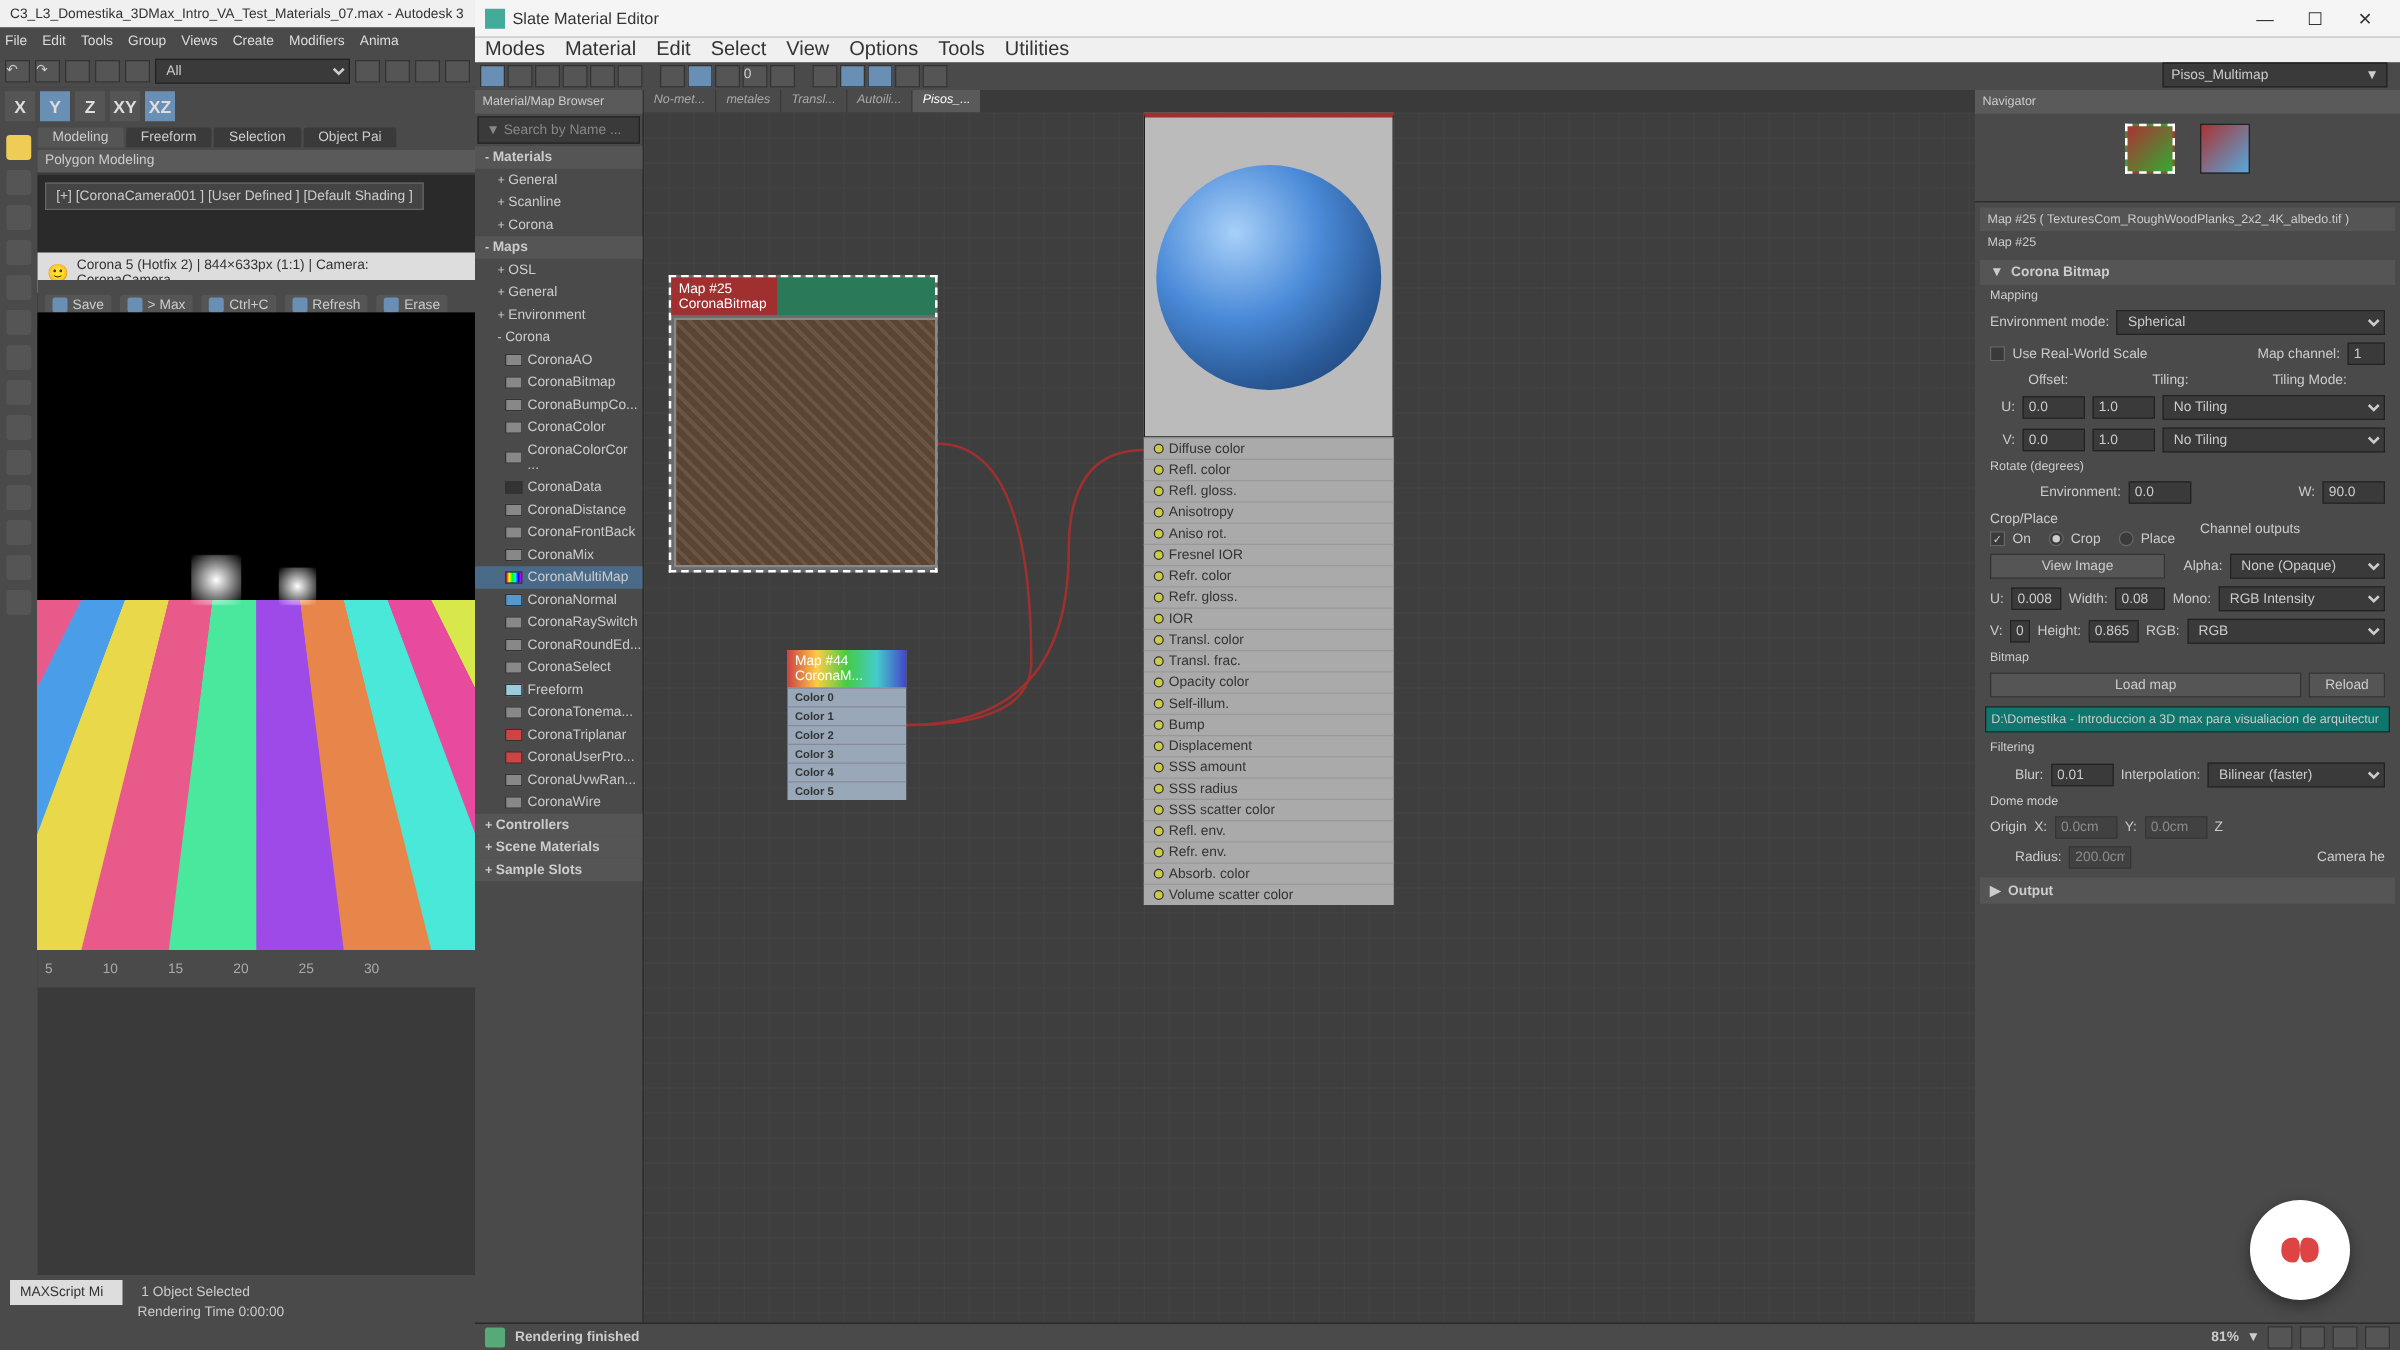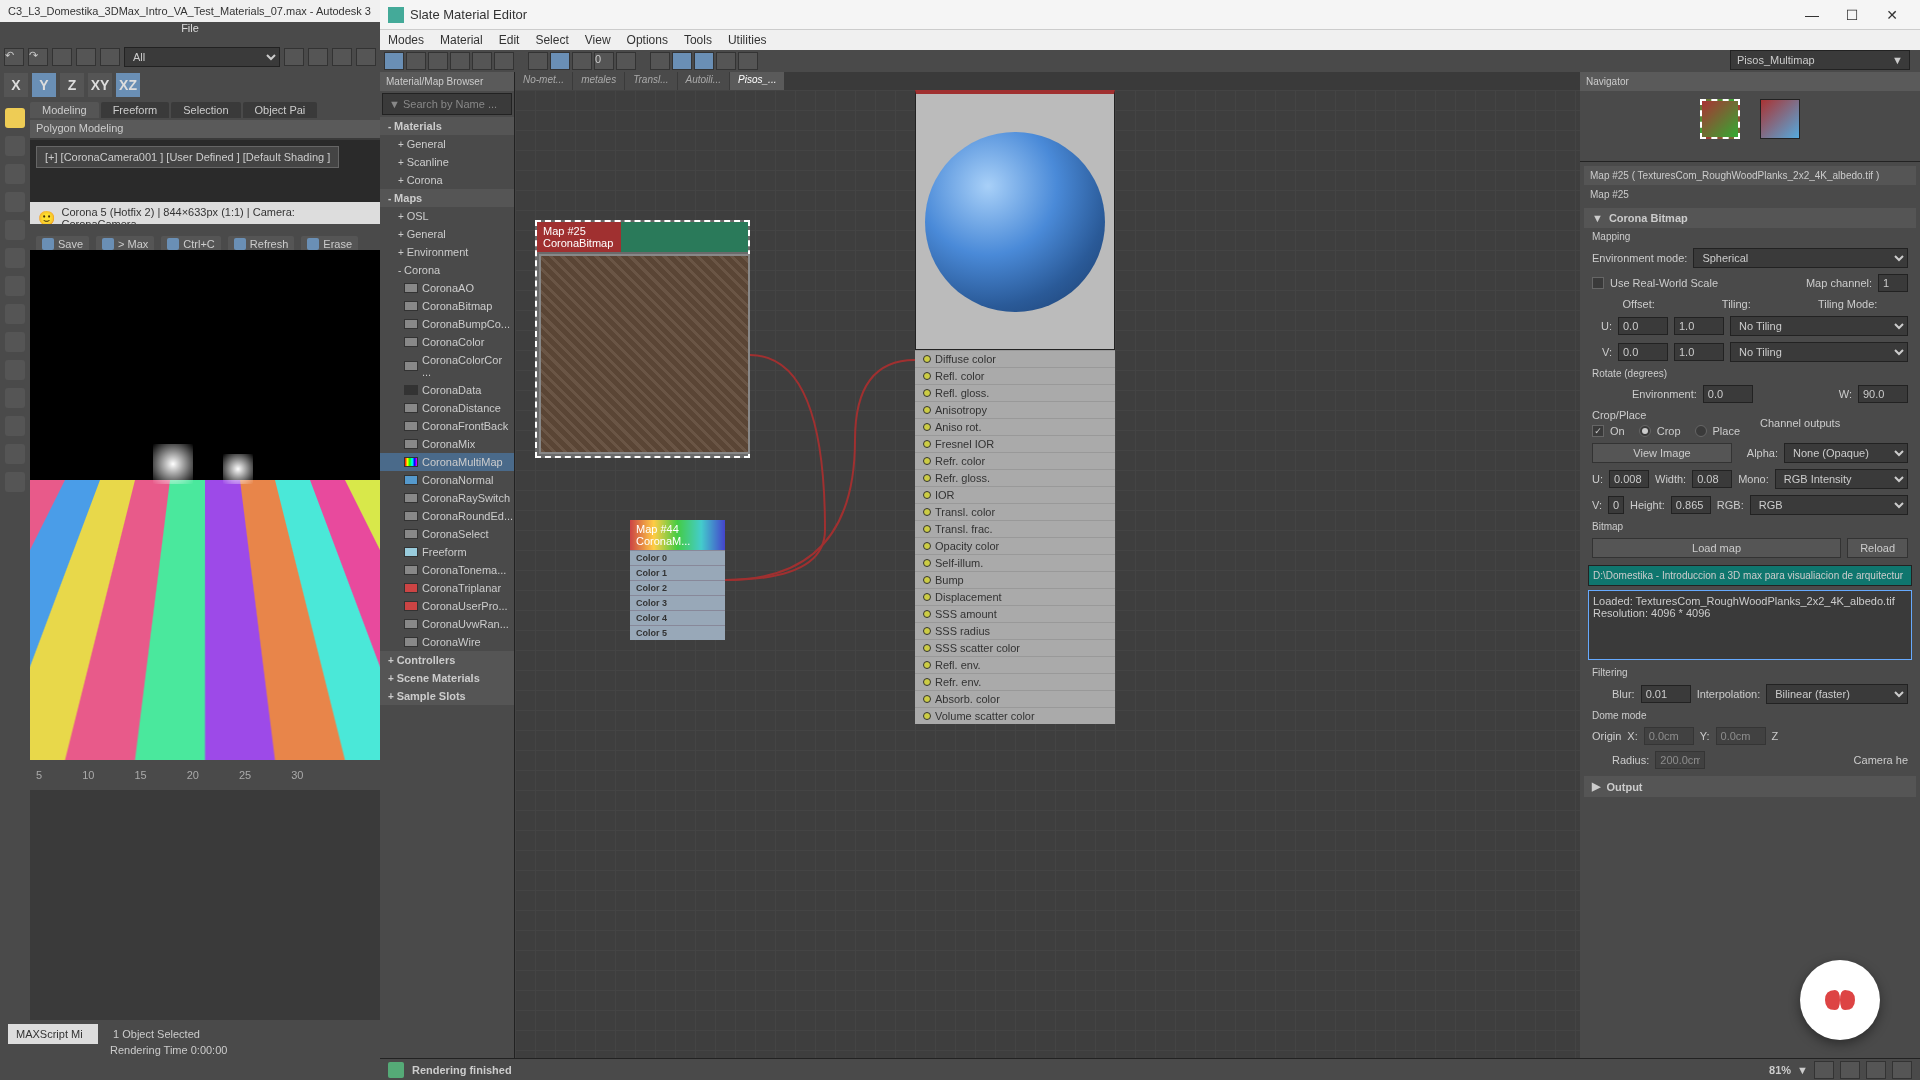--- a/index.html
+++ b/index.html
@@ -1,28 +1,28 @@
 <!DOCTYPE html>
 <html><head>
 <meta charset="utf-8">
 <style>
 * { margin: 0; padding: 0; box-sizing: border-box; font-family: Arial, sans-serif; font-size: 11px; }
 body { background: #3a3a3a; color: #ccc; width: 1920px; height: 1080px; overflow: hidden; position: relative; }
 
 .main-titlebar { background: #f0f0f0; color: #333; height: 22px; display: flex; align-items: center; padding: 0 8px; position: absolute; top: 0; left: 0; width: 380px; }
-.main-menubar { background: #4a4a4a; height: 22px; display: flex; align-items: center; padding: 0 4px; position: absolute; top: 22px; left: 0; width: 380px; gap: 12px; flex-direction: column; }
+.main-menubar { background: #4a4a4a; height: 22px; display: flex; align-items: center; padding: 0 4px; position: absolute; top: 22px; left: 0; width: 380px; gap: 12px; }
 .main-menubar span { color: #ddd; cursor: pointer; }
 
 .slate-titlebar { background: #f5f5f5; color: #333; height: 30px; display: flex; align-items: center; padding: 0 8px; position: absolute; top: 0; left: 380px; right: 0; border-bottom: 1px solid #ccc; }
 .slate-titlebar .icon { width: 16px; height: 16px; background: #4a9; margin-right: 6px; }
 .slate-titlebar .title { flex: 1; font-size: 13px; }
 .win-btn { width: 40px; height: 30px; display: flex; align-items: center; justify-content: center; font-size: 14px; }
 
 .slate-menubar { background: #f0f0f0; color: #333; height: 20px; display: flex; align-items: center; padding: 0 8px; gap: 16px; position: absolute; top: 30px; left: 380px; right: 0; }
-.slate-menubar span { cursor: pointer; font-size: 12px; }
+.slate-menubar span { cursor: pointer; font-size: 16px; }
 
 .slate-toolbar { background: #4a4a4a; height: 22px; position: absolute; top: 50px; left: 380px; right: 0; display: flex; align-items: center; padding: 0 4px; gap: 2px; }
 .tbtn { width: 20px; height: 18px; background: #555; border: 1px solid #333; }
 .tbtn.active { background: #6a8fb5; }
 
 .main-toolbar { background: #4a4a4a; height: 26px; position: absolute; top: 44px; left: 0; width: 380px; display: flex; align-items: center; padding: 0 4px; gap: 4px; }
 .coord-bar { background: #4a4a4a; height: 30px; position: absolute; top: 70px; left: 0; width: 380px; display: flex; align-items: center; padding: 0 4px; gap: 4px; }
 .coord-btn { width: 24px; height: 24px; background: #555; display: flex; align-items: center; justify-content: center; font-size: 14px; font-weight: bold; color: #ddd; }
 .coord-btn.active { background: #6a8fb5; }
 
@@ -591,24 +591,20 @@
     <label style="margin-left:auto">RGB:</label>
     <select class="prop-select" style="width:100px"><option>RGB</option></select>
   </div>
 
   <div class="prop-row">Bitmap</div>
   <div class="prop-row">
     <button class="btn" style="flex:1">Load map</button>
     <button class="btn">Reload</button>
   </div>
   <div class="path-box">D:\Domestika - Introduccion a 3D max para visualiacion de arquitectur</div>
-  <div class="text-area">
-    <div>Loaded: TexturesCom_RoughWoodPlanks_2x2_4K_albedo.tif</div>
-    <div>Resolution: 4096 * 4096</div>
-  </div>
 
   <div class="prop-row">Filtering</div>
   <div class="prop-row">
     <label style="margin-left:20px">Blur:</label>
     <input class="prop-input" value="0.01" style="">
     <label style="margin-left:auto">Interpolation:</label>
     <select class="prop-select" style="width:100px"><option>Bilinear (faster)</option></select>
   </div>
 
   <div class="prop-row">Dome mode</div>

